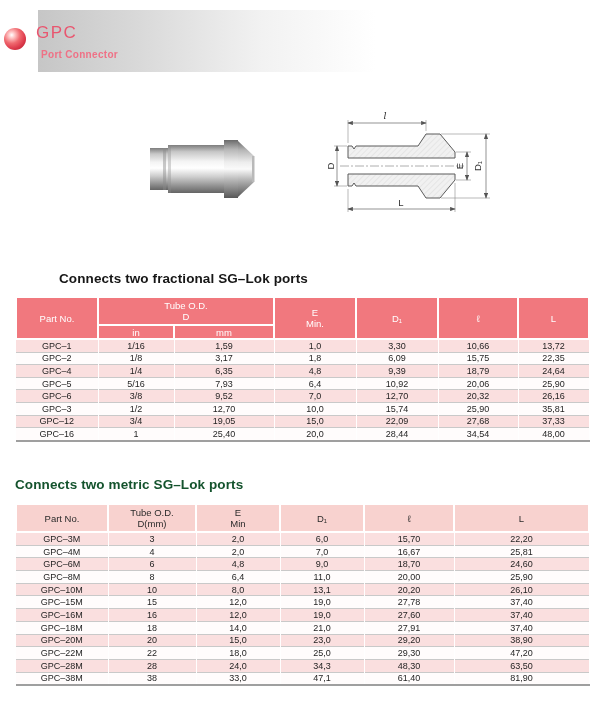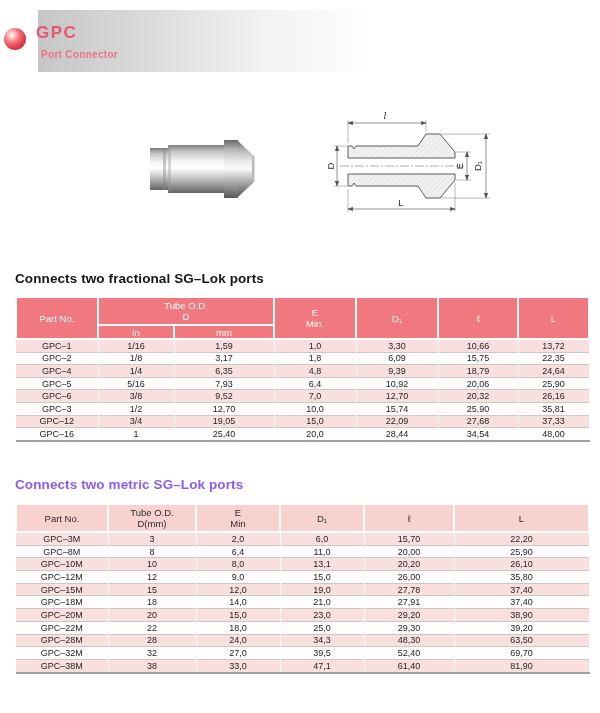--- a/index.html
+++ b/index.html
@@ -5,32 +5,32 @@
   html,body{margin:0;padding:0;background:#fff;}
   #page{position:relative;width:600px;height:713px;background:#fff;overflow:hidden;
         font-family:"Liberation Sans", sans-serif;}
 
   
   .banner{position:absolute;left:38px;top:10px;width:562px;height:62px;
           background:linear-gradient(90deg,#c6c6c6 0%,#d9d9d9 18%,#f2f2f2 40%,#ffffff 60%);}
   .sphere{position:absolute;left:4px;top:28px;width:22px;height:22px;border-radius:50%;
           background:radial-gradient(circle at 35% 32%,#ffffff 0%,#ffc9c9 14%,#f06a70 40%,#e04050 62%,#c22233 85%,#a81a2a 100%);}
   .gpc-title{position:absolute;left:36px;top:23px;font-size:17px;letter-spacing:1.5px;
-             color:#e9566f;font-weight:700;}
+             color:#e9566f;font-weight:400;}
   .gpc-sub{position:absolute;left:41px;top:49px;font-size:10px;font-weight:bold;
            color:#ef7186;letter-spacing:.3px;}
 
   
   .photo{position:absolute;left:148px;top:139px;}
   .draw{position:absolute;left:328px;top:103px;}
 
   
   .sec-title{position:absolute;left:15px;font-size:13.5px;font-weight:bold;letter-spacing:.1px;}
-  #t1-title{top:271px;color:#161616;}
-  #t2-title{top:477px;color:#8b5cf6;}
+  #t1-title{top:271px;color:#161616;margin-left:44px;}
+  #t2-title{top:477px;color:#14532d;}
 
   table{border-collapse:collapse;table-layout:fixed;position:absolute;left:15px;width:573px;
         border-bottom:2px solid #9f9f9f;}
   #table1{top:296px;}
   #table2{top:503px;}
 
   th{font-weight:normal;padding:0;}
   #table1 thead th{background:#f1787e;color:#ffffff;font-size:9.5px;border:2px solid #ffffff;line-height:11px;}
   #table1 thead tr.main th{height:26px;}
   #table1 thead tr.sub th{height:12px;}
@@ -264,52 +264,68 @@
     <tbody>
         <tr>
           <td>GPC–3M</td>
           <td>3</td>
           <td>2,0</td>
           <td>6,0</td>
           <td>15,70</td>
           <td>22,20</td>
         </tr>
         <tr>
+          <td>GPC–4M</td>
+          <td>4</td>
+          <td>2,0</td>
+          <td>7,0</td>
+          <td>16,67</td>
+          <td>25,81</td>
+        </tr>
+        <tr>
+          <td>GPC–6M</td>
+          <td>6</td>
+          <td>4,8</td>
+          <td>9,0</td>
+          <td>18,70</td>
+          <td>24,60</td>
+        </tr>
+        <tr>
           <td>GPC–8M</td>
           <td>8</td>
           <td>6,4</td>
           <td>11,0</td>
           <td>20,00</td>
           <td>25,90</td>
         </tr>
         <tr>
           <td>GPC–10M</td>
           <td>10</td>
           <td>8,0</td>
           <td>13,1</td>
           <td>20,20</td>
           <td>26,10</td>
         </tr>
         <tr>
-          <td>GPC–12M</td>
-          <td>12</td>
-          <td>9,0</td>
-          <td>15,0</td>
-          <td>26,00</td>
-          <td>35,80</td>
-        </tr>
-        <tr>
           <td>GPC–15M</td>
           <td>15</td>
           <td>12,0</td>
           <td>19,0</td>
           <td>27,78</td>
           <td>37,40</td>
         </tr>
         <tr>
+          <td>GPC–16M</td>
+          <td>16</td>
+          <td>12,0</td>
+          <td>19,0</td>
+          <td>27,60</td>
+          <td>37,40</td>
+        </tr>
+        <tr>
           <td>GPC–18M</td>
           <td>18</td>
           <td>14,0</td>
           <td>21,0</td>
           <td>27,91</td>
           <td>37,40</td>
         </tr>
         <tr>
           <td>GPC–20M</td>
           <td>20</td>
@@ -317,39 +333,31 @@
           <td>23,0</td>
           <td>29,20</td>
           <td>38,90</td>
         </tr>
         <tr>
           <td>GPC–22M</td>
           <td>22</td>
           <td>18,0</td>
           <td>25,0</td>
           <td>29,30</td>
-          <td>39,20</td>
+          <td>47,20</td>
         </tr>
         <tr>
           <td>GPC–28M</td>
           <td>28</td>
           <td>24,0</td>
           <td>34,3</td>
           <td>48,30</td>
           <td>63,50</td>
         </tr>
         <tr>
-          <td>GPC–32M</td>
-          <td>32</td>
-          <td>27,0</td>
-          <td>39,5</td>
-          <td>52,40</td>
-          <td>69,70</td>
-        </tr>
-        <tr>
           <td>GPC–38M</td>
           <td>38</td>
           <td>33,0</td>
           <td>47,1</td>
           <td>61,40</td>
           <td>81,90</td>
         </tr>
       </tbody>
   </table>
 

